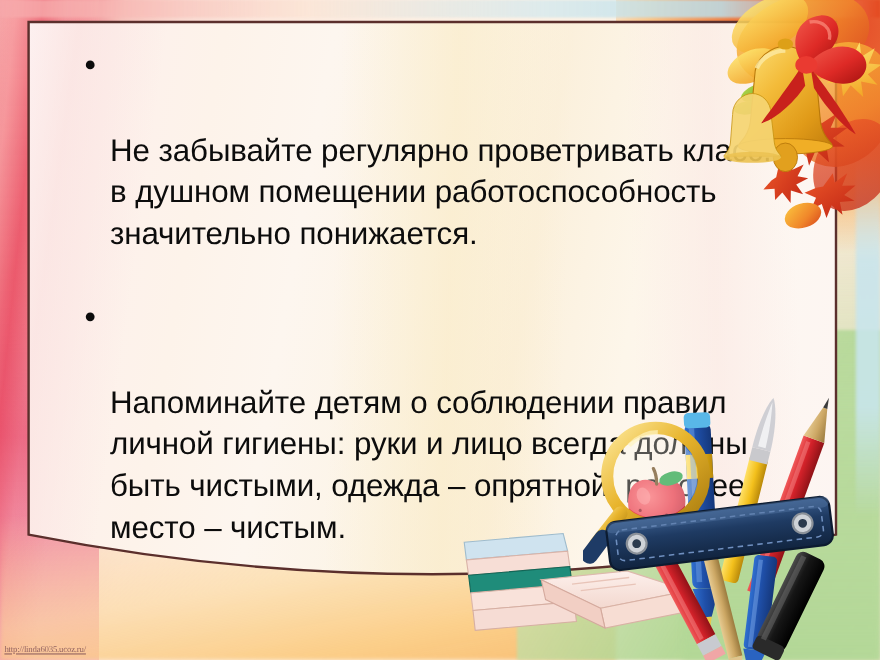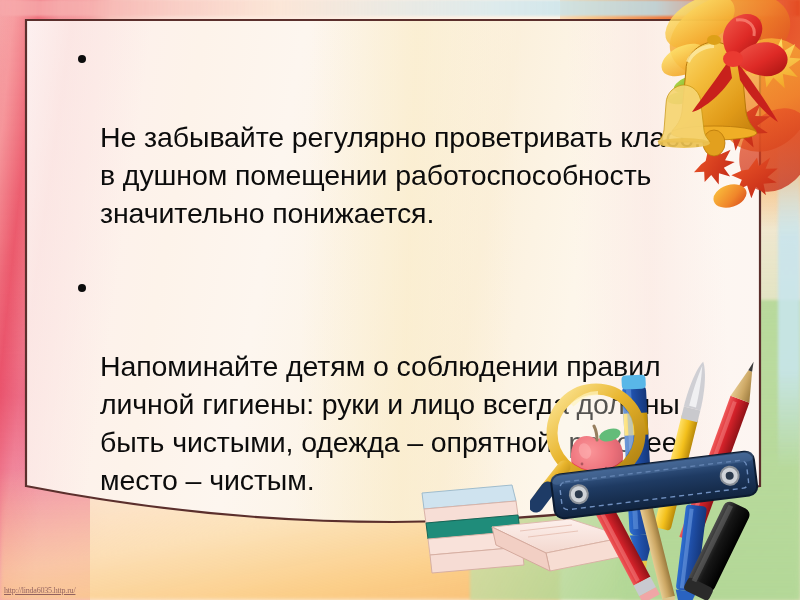--- a/index.html
+++ b/index.html
@@ -477,15 +477,15 @@
       <rect x="22" y="108" width="204" height="44" rx="9" fill="url(#gDenim)" stroke="#0c1b30" stroke-width="2"></rect>
       <rect x="30" y="116" width="188" height="28" rx="6" fill="none" stroke="#6f8fbf" stroke-width="1.4" stroke-dasharray="5 4"></rect>
       <circle cx="48" cy="130" r="9" fill="#cfd3d8" stroke="#8b9199" stroke-width="2"></circle>
       <circle cx="48" cy="130" r="4" fill="#2b3a4d"></circle>
       <circle cx="200" cy="130" r="9" fill="#cfd3d8" stroke="#8b9199" stroke-width="2"></circle>
       <circle cx="200" cy="130" r="4" fill="#2b3a4d"></circle>
       <rect x="22" y="108" width="204" height="10" rx="6" fill="#51739f" opacity="0.45"></rect>
     </g>
   </svg>
 
-  <a class="watermark" href="#">http://linda6035.http.ru/</a>
+  <a class="watermark" href="#">http://linda6035.ucoz.ru/</a>
 
 </div>
 
 </body></html>

